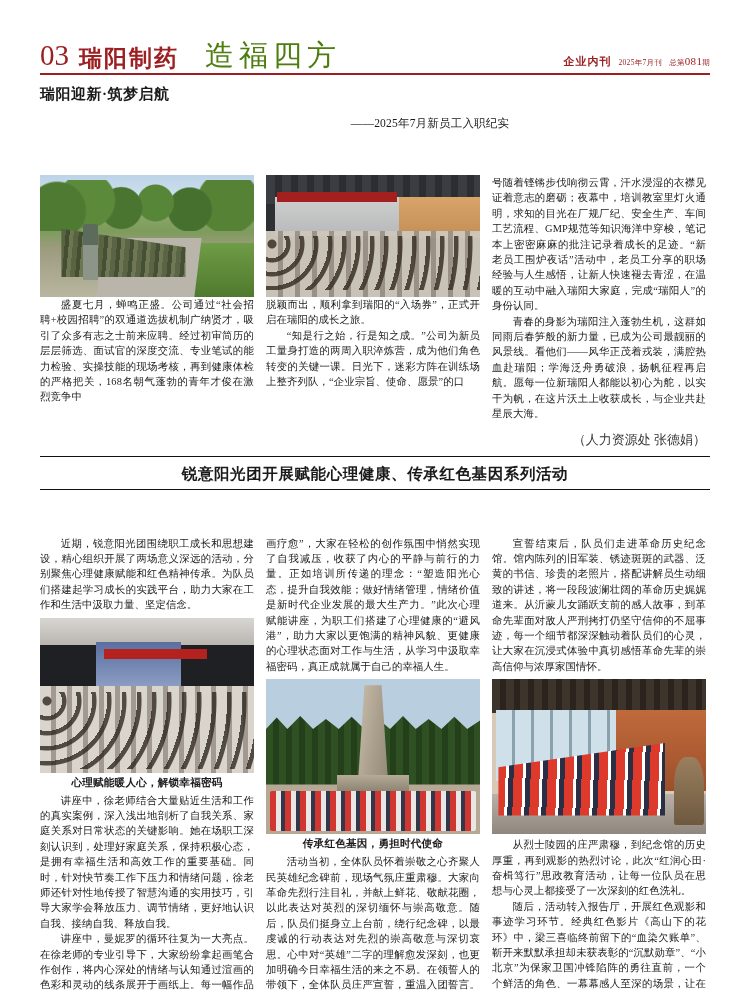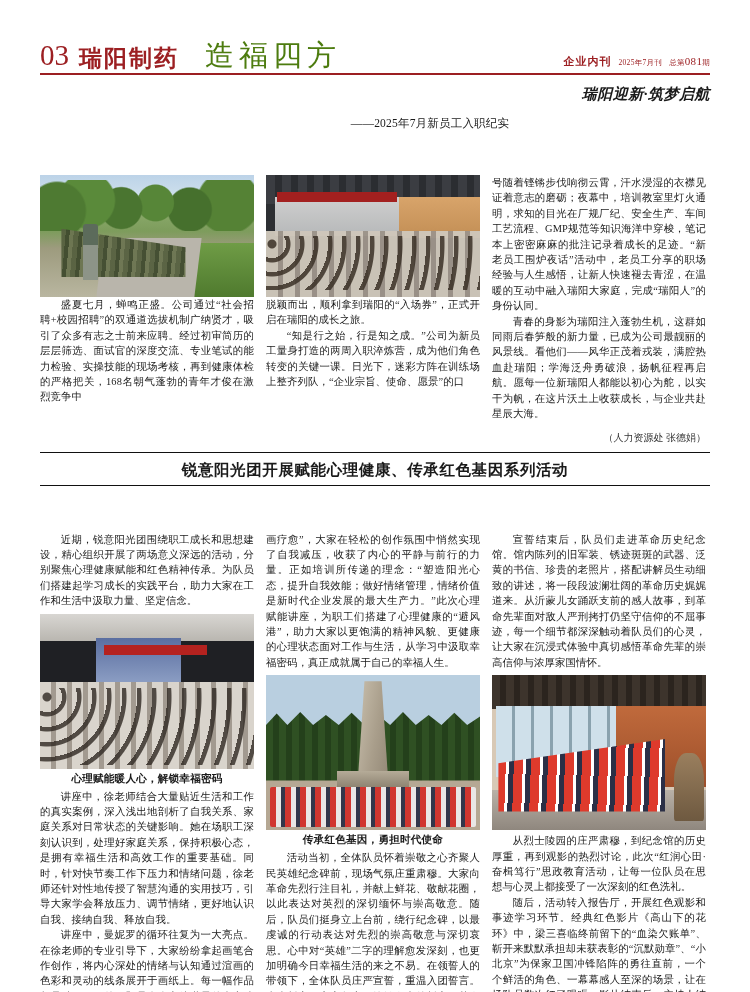--- a/index.html
+++ b/index.html
@@ -83,26 +83,25 @@
     font-weight: normal;
   }
   .masthead-rule {
     height: 2px;
     background: #9c1f22;
     margin-top: 3px;
   }
 
   
   .article1-title {
-    text-align: right;
+    text-align: left;
     font-size: 15px;
     font-weight: bold;
     margin-top: 10px;
     letter-spacing: 0.5px;
-    font-style: italic;
   }
   .article1-sub {
     text-align: center;
     font-size: 11.5px;
     margin-top: 12px;
     letter-spacing: 0.2px;
     padding-left: 110px;
   }
 
   .a1-body {
@@ -126,21 +125,21 @@
     font-size: 10.4px;
     line-height: 15.4px;
     text-align: justify;
     text-justify: inter-ideograph;
     margin: 0;
     letter-spacing: 0.1px;
   }
   .ptext + .ptext { margin-top: 0; }
   .indent { text-indent: 2em; }
   .byline {
-    font-size: 10px;
+    font-size: 13px;
     text-align: right;
     margin-top: 9px;
     color: #333;
   }
 
   
   .sec-divider {
     border: 0;
     border-top: 1px solid #111;
     margin: 7px 0 0 0;

